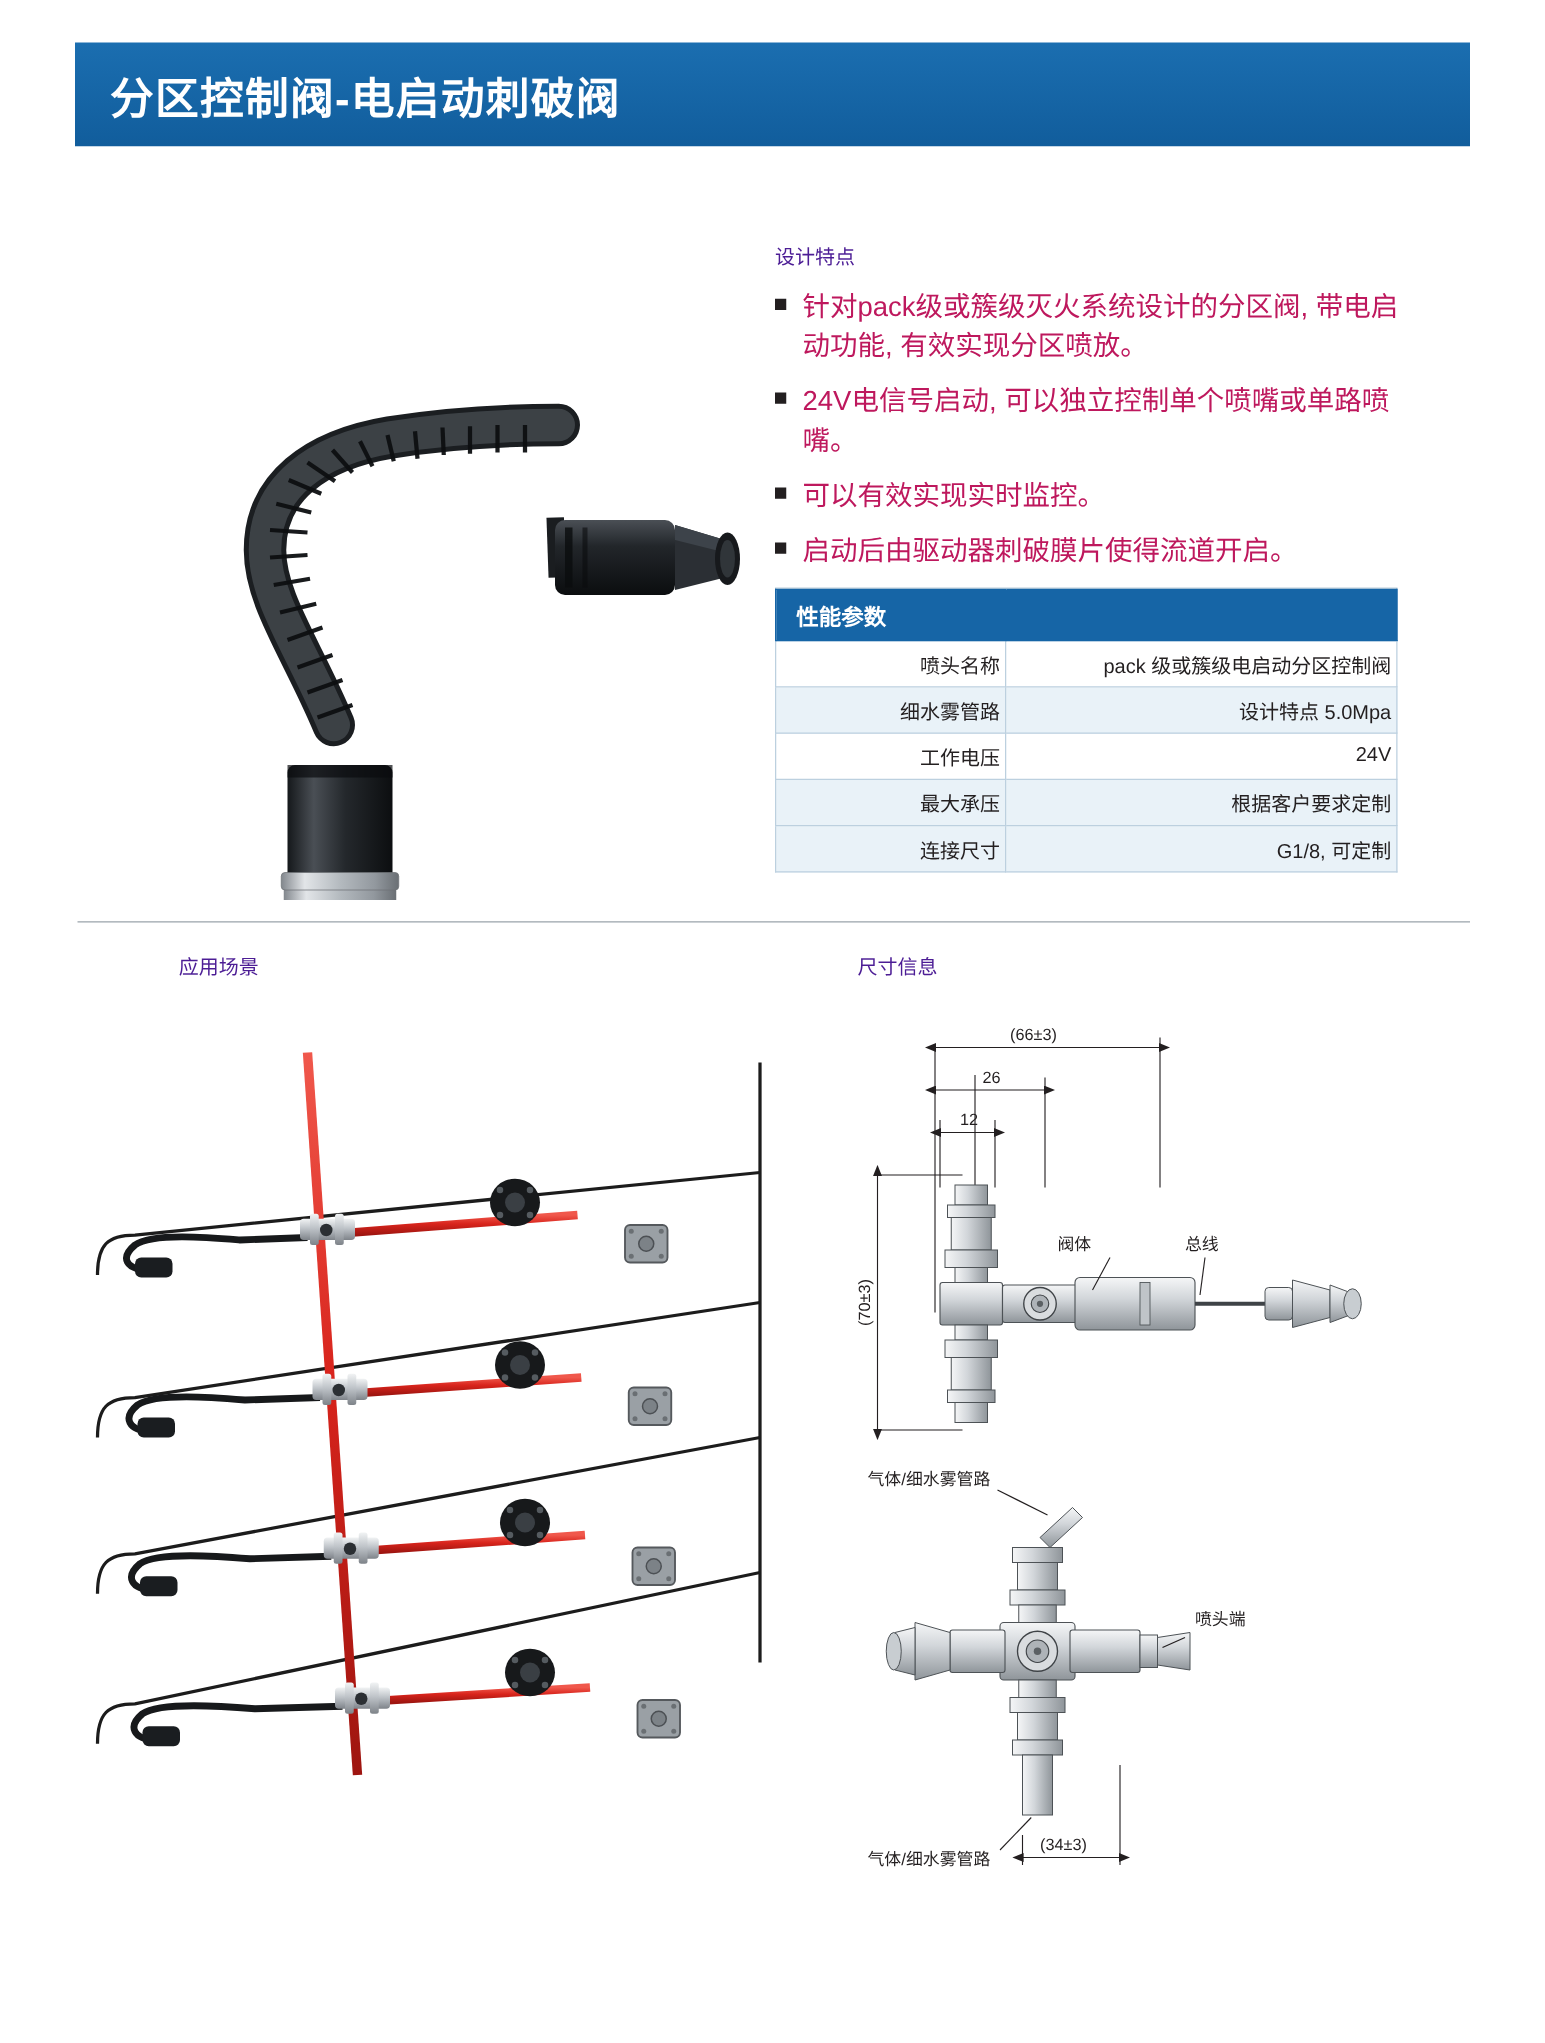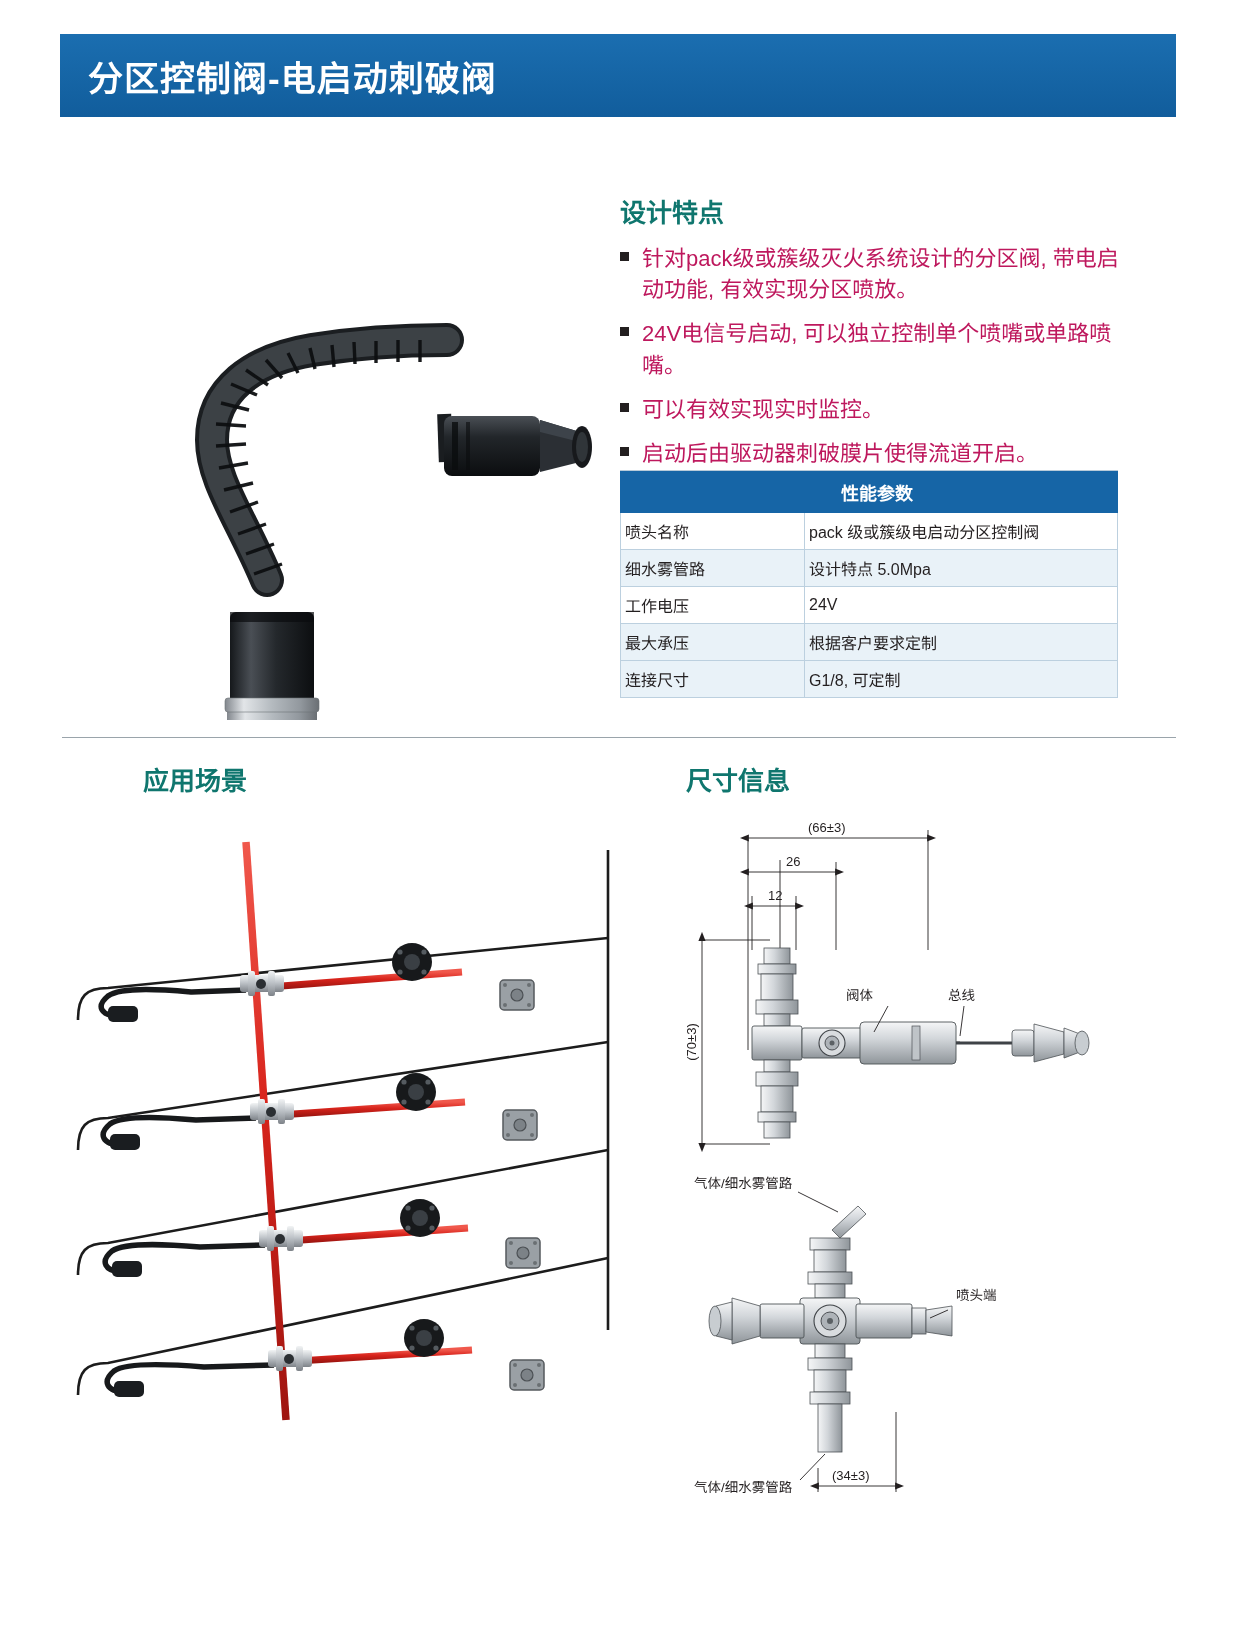--- a/index.html
+++ b/index.html
@@ -46,23 +46,23 @@
   }
 
   
   .features {
     position: absolute;
     left: 620px;
     top: 192px;
     width: 500px;
   }
   .section-title {
-    color: #0f766e;
-    font-size: 26px;
-    font-weight: bold;
+    color: #4c1d95;
+    font-size: 16px;
+    font-weight: normal;
     margin: 0 0 14px 0;
   }
   .feature-list {
     list-style: none;
     margin: 0;
     padding: 0;
   }
   .feature-list li {
     position: relative;
     padding-left: 22px;
@@ -90,30 +90,30 @@
     border-top: 1px solid #b9cbd9;
   }
   table.spec {
     border-collapse: collapse;
     width: 498px;
     font-size: 16px;
   }
   table.spec th.spec-head {
     background: #1665a6;
     color: #fff;
-    text-align: center;
+    text-align: left;
     font-size: 18px;
     font-weight: bold;
     padding: 7px 0 7px 16px;
     border: 1px solid #1665a6;
   }
   table.spec td {
     border: 1px solid #bcd0df;
     padding: 6px 4px;
-    text-align: left;
+    text-align: right;
     height: 21px;
   }
   table.spec td.label {
     width: 175px;
   }
   table.spec tr.odd td {
     background: #ffffff;
   }
   table.spec tr.even td {
     background: #e9f2f8;

